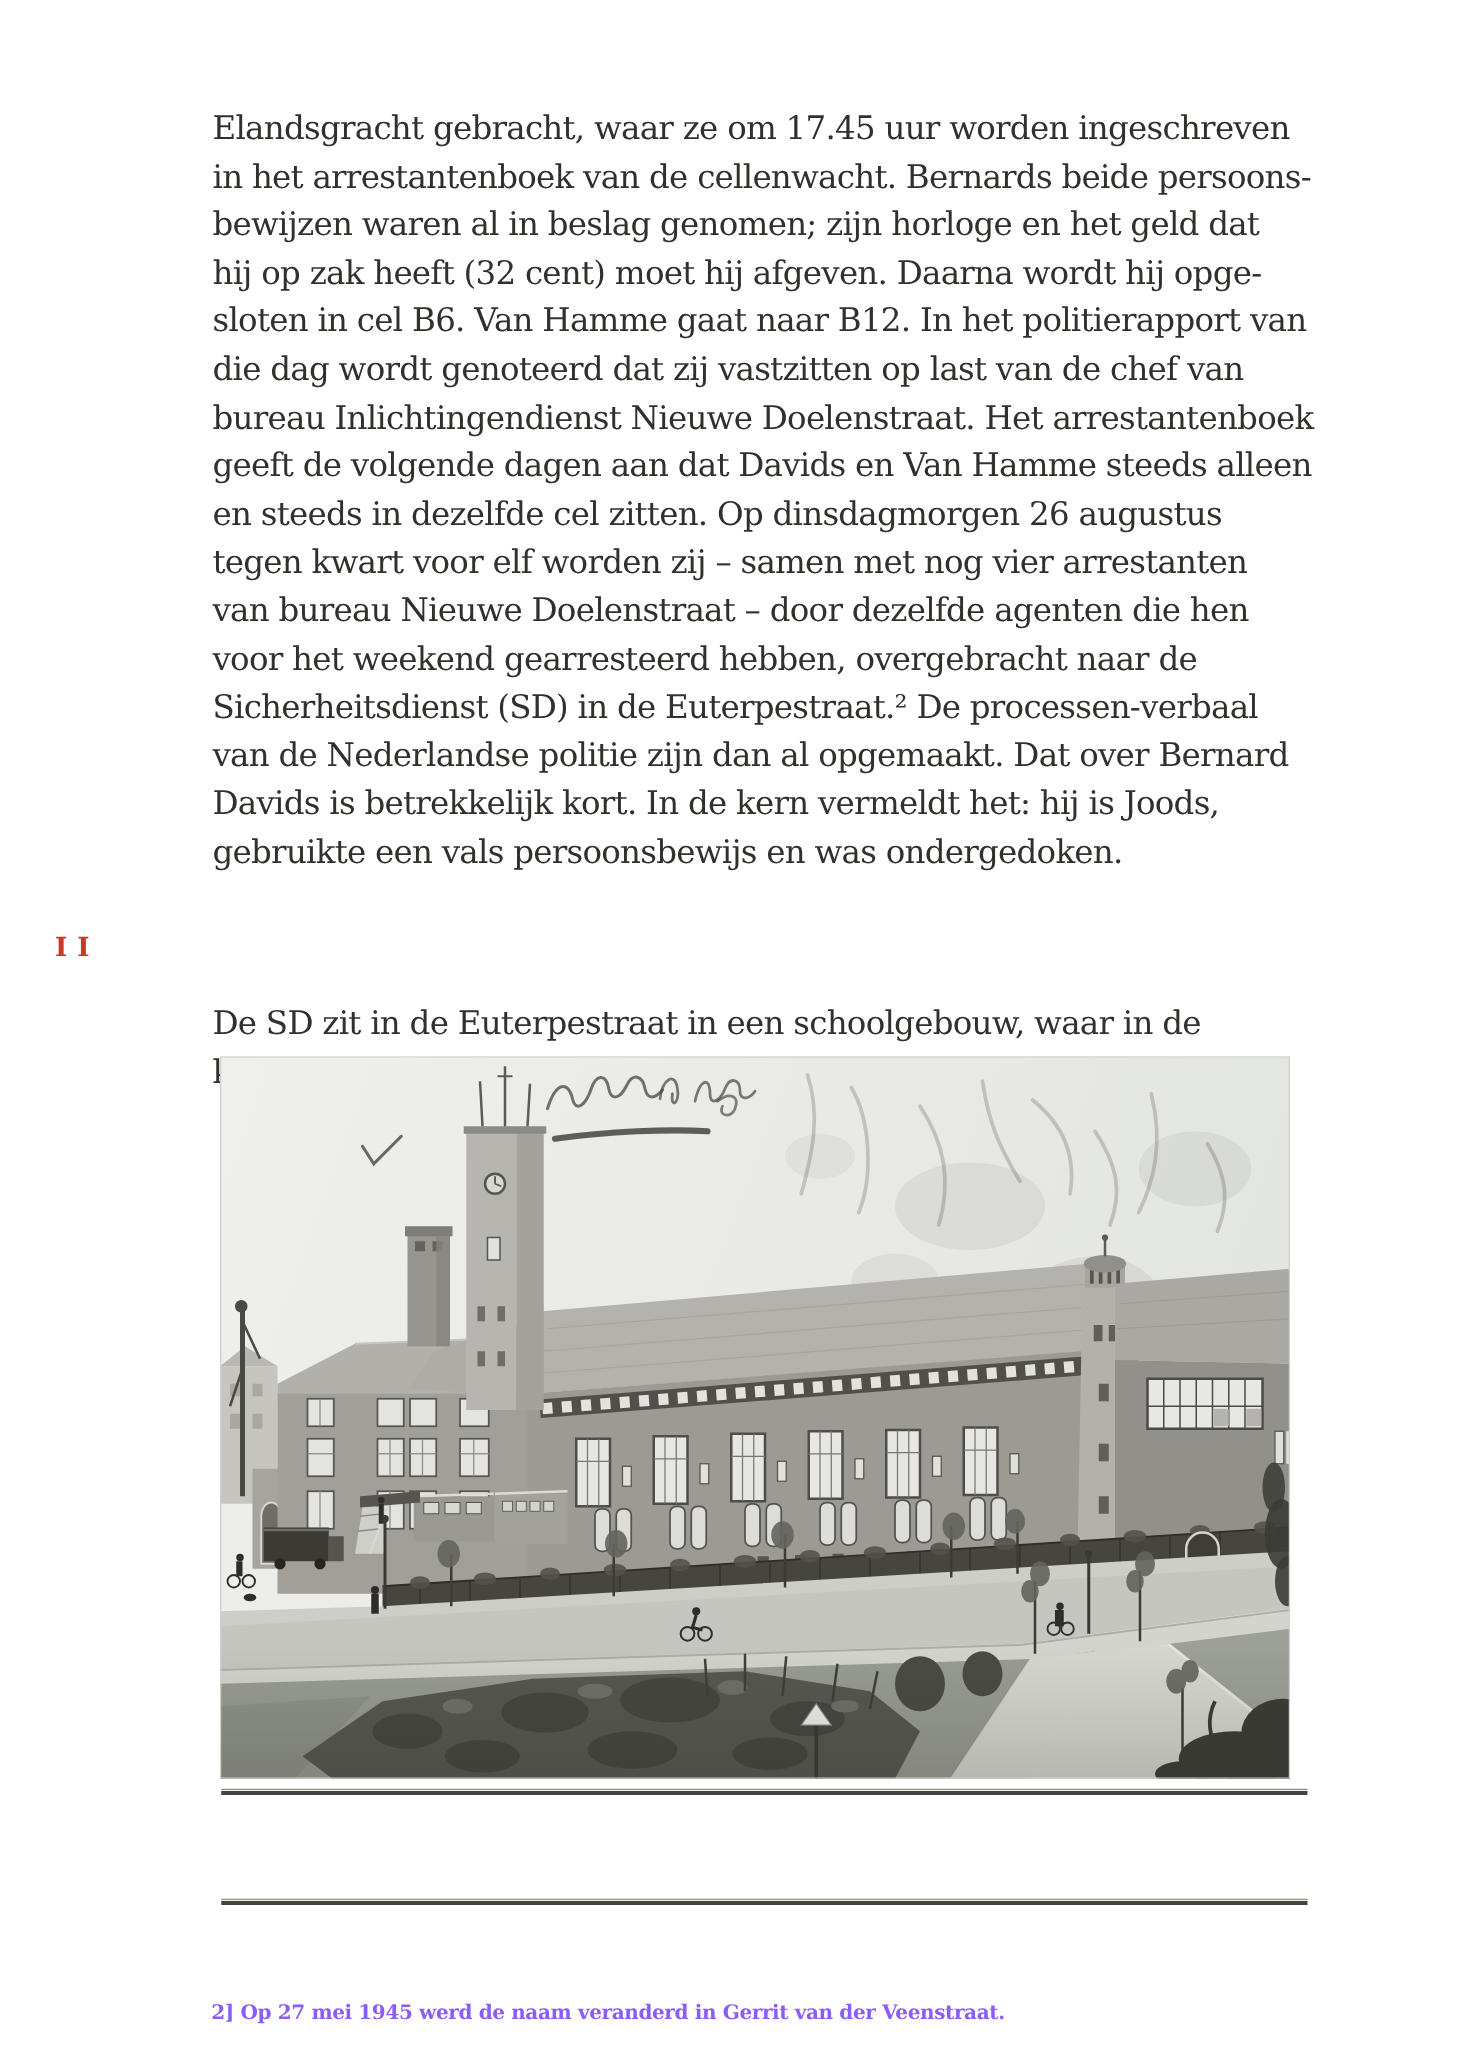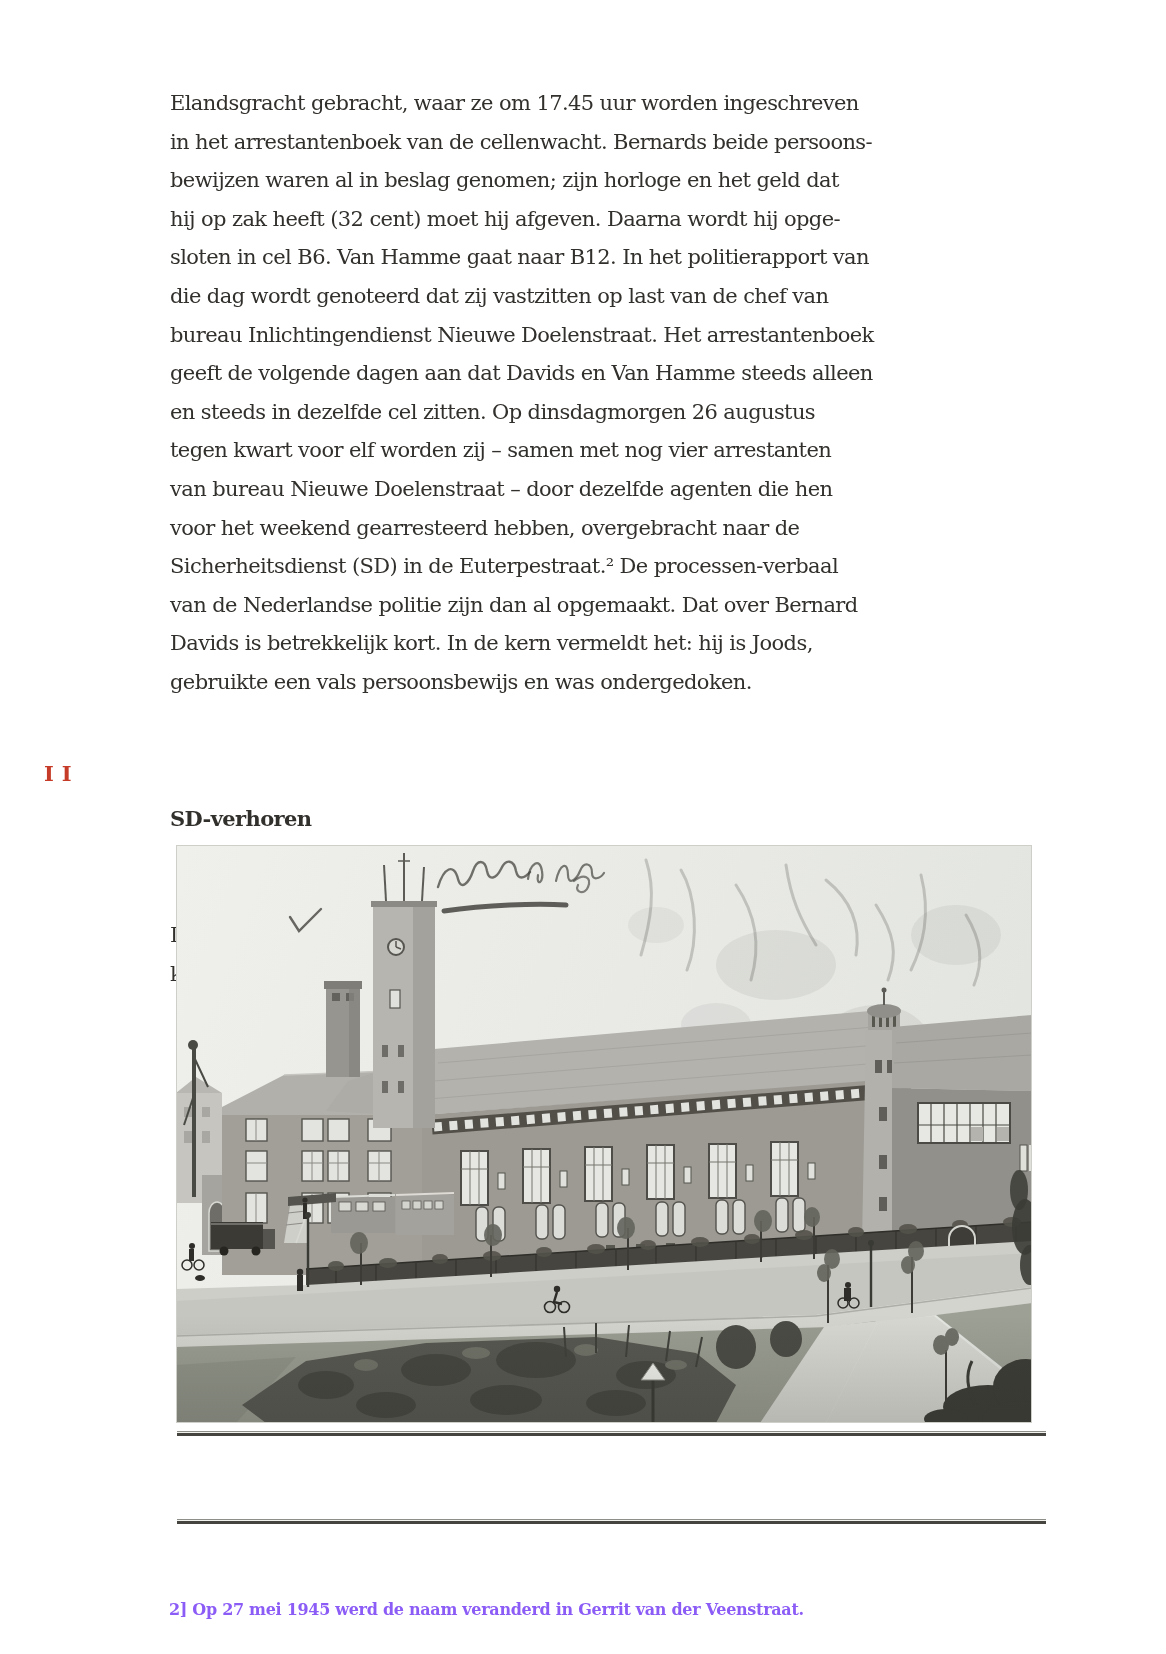--- a/index.html
+++ b/index.html
@@ -2,28 +2,28 @@
 <html><head>
 <meta charset="utf-8">
 <style>
   html,body{margin:0;padding:0;background:#ffffff;}
   .page{
     position:relative;width:1166px;height:1654px;background:#ffffff;overflow:hidden;
     font-family:"DejaVu Serif","Liberation Serif",serif;
   }
   .body-text{
     position:absolute;white-space:pre;color:#32302c;
-    font-size:21px;line-height:38.6px;letter-spacing:-0.6px;
+    font-size:26px;line-height:38.6px;letter-spacing:-0.6px;
   }
   .p1{left:170px;top:84px;}
   .sect{left:170px;top:723px;}
   .sect .heading{font-weight:bold;}
   .folio{
     position:absolute;left:44px;top:745px;color:#c63a28;
-    font-size:21px;font-weight:bold;letter-spacing:8px;margin-top:16px;
+    font-size:21px;font-weight:bold;letter-spacing:8px;
   }
   .photo-wrap{position:absolute;left:176px;top:845px;width:856px;height:578px;margin:0;}
   .photo-wrap svg{display:block;width:856px;height:578px;}
   .rule{
     position:absolute;left:177px;width:869px;height:5px;
     background:linear-gradient(to bottom,#8f8f8a 0 1px,#f1f1ee 1px 2px,#45443e 2px 5px);
   }
   .rule1{top:1431px;}
   .rule2{top:1519px;}
   .caption{
@@ -53,21 +53,20 @@
 en steeds in dezelfde cel zitten. Op dinsdagmorgen 26 augustus
 tegen kwart voor elf worden zij – samen met nog vier arrestanten
 van bureau Nieuwe Doelenstraat – door dezelfde agenten die hen
 voor het weekend gearresteerd hebben, overgebracht naar de
 Sicherheitsdienst (SD) in de Euterpestraat.² De processen-verbaal
 van de Nederlandse politie zijn dan al opgemaakt. Dat over Bernard
 Davids is betrekkelijk kort. In de kern vermeldt het: hij is Joods,
 gebruikte een vals persoonsbewijs en was ondergedoken.</div>
 
   <div class="body-text sect">
-    <div class="heading">SD-verhoren</div>
     <div>De SD zit in de Euterpestraat in een schoolgebouw, waar in de
 kelder cellen zijn gemaakt. De onderzoeken worden voortgezet.</div>
   </div>
 
   <figure class="photo-wrap">
     <svg viewBox="0 0 856 578" xmlns="http://www.w3.org/2000/svg">
       <defs>
         <linearGradient id="skyg" x1="0" y1="0" x2="1" y2="0.25">
           <stop offset="0" stop-color="#eff0ec"></stop>
             <stop offset="0.55" stop-color="#e9eae6"></stop>

